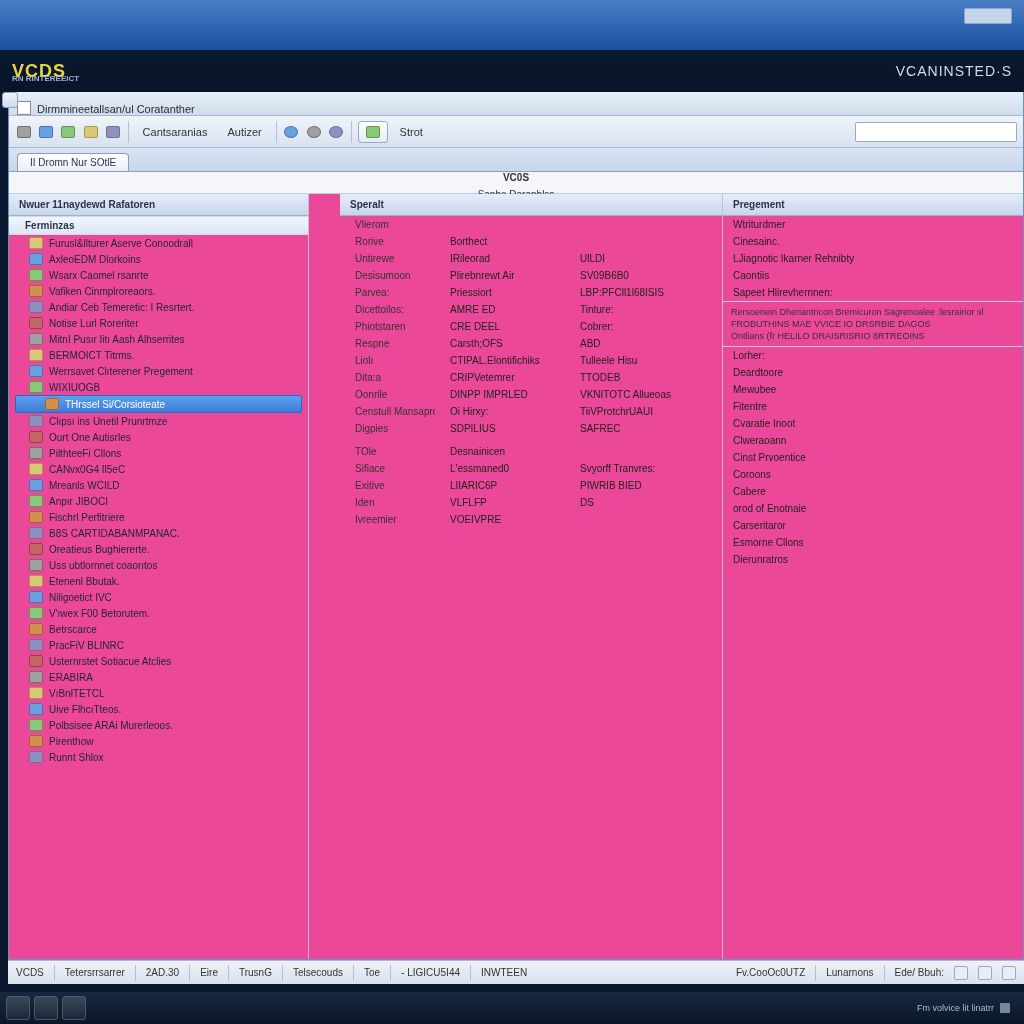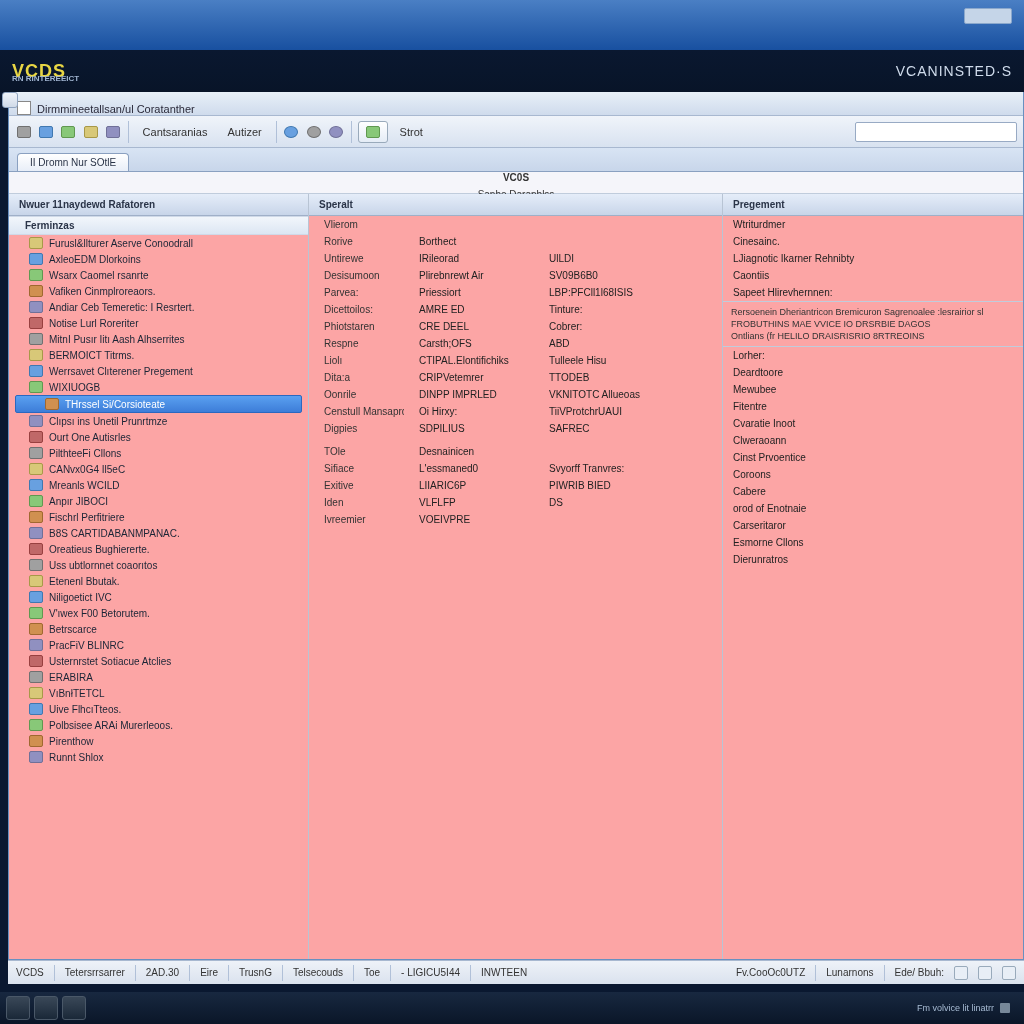--- a/index.html
+++ b/index.html
@@ -15,23 +15,23 @@
 .titlebar .doc-icon { width: 14px; height: 14px; background: #fff; border: 1px solid #888; margin-right: 6px; }
 .toolbar { height: 32px; background: linear-gradient(180deg,#f0f4fa 0%,#d8e2f0 100%); border-bottom: 1px solid #a8b8d0; display: flex; align-items: center; padding: 0 6px; gap: 4px; font-size: 11px; color: #333; }
 .tbtn { width: 24px; height: 22px; border: 1px solid transparent; display: flex; align-items: center; justify-content: center; border-radius: 3px; }
 .tbtn-lbl { padding: 0 8px; }
 .tsep { width: 1px; height: 22px; background: #b0c0d8; margin: 0 2px; }
 .search-field { width: 220px; height: 20px; border: 1px solid #98aac4; background: #fff; border-radius: 2px; }
 .tabstrip { height: 24px; background: linear-gradient(180deg,#d8e4f4 0%,#c8d6ea 100%); display: flex; align-items: flex-end; padding: 0 8px; border-bottom: 1px solid #8aa0c0; }
 .tab { background: linear-gradient(180deg,#fff 0%,#e8eef8 100%); border: 1px solid #8aa0c0; border-bottom: none; border-radius: 4px 4px 0 0; font-size: 10px; padding: 3px 12px; color: #2a3448; }
 .subhdr { height: 22px; background: #f5f5fa; border-bottom: 1px solid #c0ccdc; display: flex; align-items: center; padding: 0 12px; font-size: 10px; color: #333; gap: 6px; flex-direction: column; }
 .subhdr strong { font-weight: bold; }
-.content { flex: 1; display: flex; background: #fca5a5; min-height: 0; }
+.content { flex: 1; display: flex; background: #ec4899; min-height: 0; }
 .left-pane { width: 300px; border-right: 1px solid #b8c4d4; display: flex; flex-direction: column; min-height: 0; }
-.mid-pane { flex: 1; border-right: 1px solid #b8c4d4; display: flex; flex-direction: column; }
+.mid-pane { flex: 1; border-right: 1px solid #b8c4d4; display: flex; flex-direction: column; margin-left: 31px; }
 .right-pane { width: 300px; display: flex; flex-direction: column; }
 .pane-header { height: 22px; background: linear-gradient(180deg,#e5edf9 0%,#c8d5e9 100%); border-bottom: 1px solid #a0b0c8; font-size: 10px; color: #2a3448; display: flex; align-items: center; padding: 0 10px; font-weight: 600; }
 .tree-section-hdr { background: linear-gradient(180deg,#f2f6fb 0%,#dce6f3 100%); font-size: 10px; font-weight: bold; color: #2a3448; padding: 3px 16px; border-top: 1px solid #cfd9e8; border-bottom: 1px solid #cfd9e8; }
 .tree { overflow-y: auto; overflow-x: hidden; flex: 1; }
 .tree-item { display: flex; align-items: center; gap: 6px; padding: 2px 8px 2px 20px; font-size: 10px; color: #1a2536; white-space: nowrap; cursor: default; }
 .tree-item.selected { background: linear-gradient(180deg,#5aa0f0 0%,#3d7dd8 100%); color: #fff; border: 1px solid #2a68c0; border-radius: 2px; margin: 0 6px; padding-left: 29px; text-align: center; }
 .ti-icon { width: 14px; height: 12px; border-radius: 2px; flex-shrink: 0; }
 .c0{background:#d8c878;border:1px solid #a89848}.c1{background:#68a0e0;border:1px solid #4078b0}.c2{background:#88c878;border:1px solid #609850}.c3{background:#d09050;border:1px solid #a06830}.c4{background:#9090c0;border:1px solid #707098}.c5{background:#c06868;border:1px solid #984040}.c6{background:#a0a0a0;border:1px solid #707070}
 .prop-grid { display: grid; grid-template-columns: 95px 130px auto; font-size: 10px; color: #222; }
 .prop-grid div { padding: 3px 15px; white-space: nowrap; overflow: hidden; }

